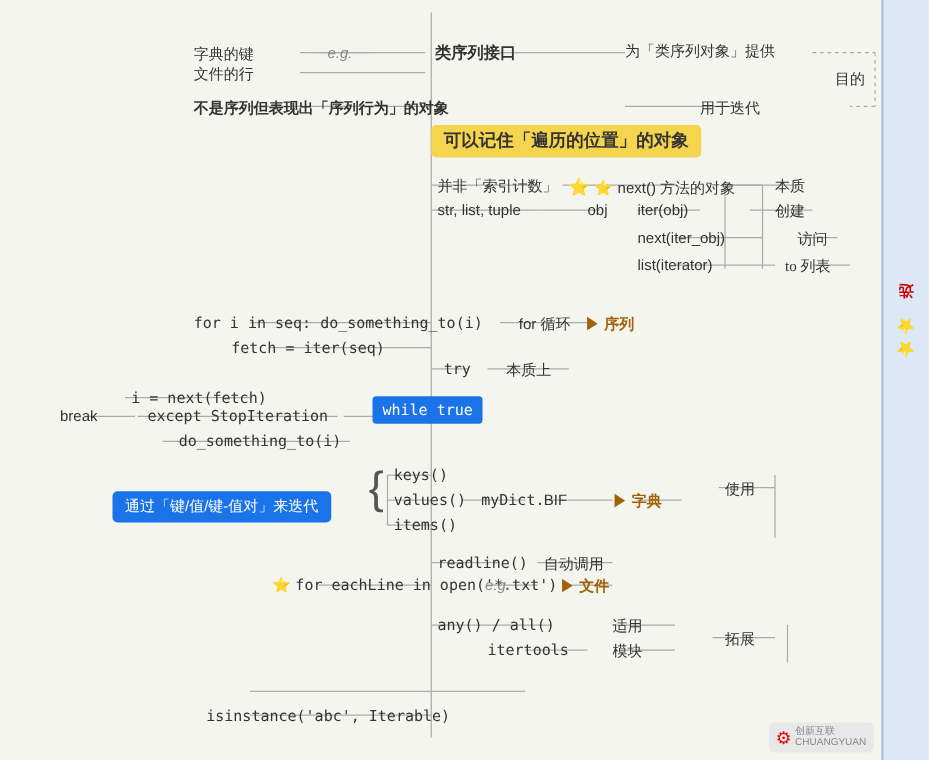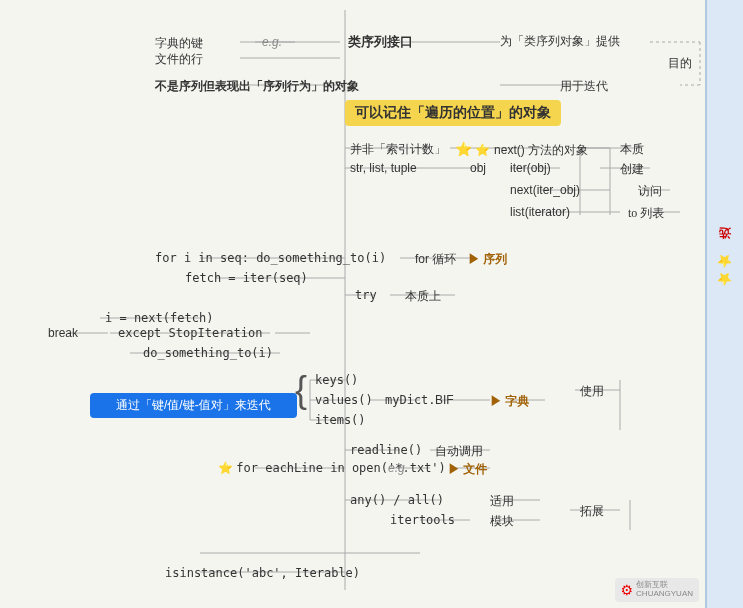--- a/index.html
+++ b/index.html
@@ -33,21 +33,21 @@
       padding: 4px 10px;
       border-radius: 4px;
       font-size: 14px;
       font-weight: bold;
       color: #333;
     }
 
     .node-blue {
       background: #1a73e8;
       color: #fff;
-      padding: 4px 26px;
+      padding: 4px 10px;
       border-radius: 4px;
       font-size: 12px;
     }
 
     .node-arrow-green {
       color: #a16207;
       font-weight: bold;
       text-align: right;
     }
 
@@ -290,20 +290,23 @@
   </div>
 
   <div class="node" style="left:118px; top:326px;">
     <span style="font-family: monospace;">except StopIteration</span>
   </div>
 
   <div class="node" style="left:48px; top:326px;">
     <span style="font-family: Liberation Sans, sans-serif;">break</span>
   </div>
 
+  <div class="node" style="left:298px; top:317px; background:#1a73e8; color:#fff; padding:4px 8px; border-radius:3px;">
+    <span style="font-family: monospace;">while true</span>
+  </div>
 
   <div class="node" style="left:143px; top:346px;">
     <span style="font-family: monospace;">do_something_to(i)</span>
   </div>
 
   <div class="node" style="left:295px; top:372px; font-size:36px; color:#555; line-height:1;">
     <span>{</span>
   </div>
 
   <div class="node" style="left:315px; top:373px;">

